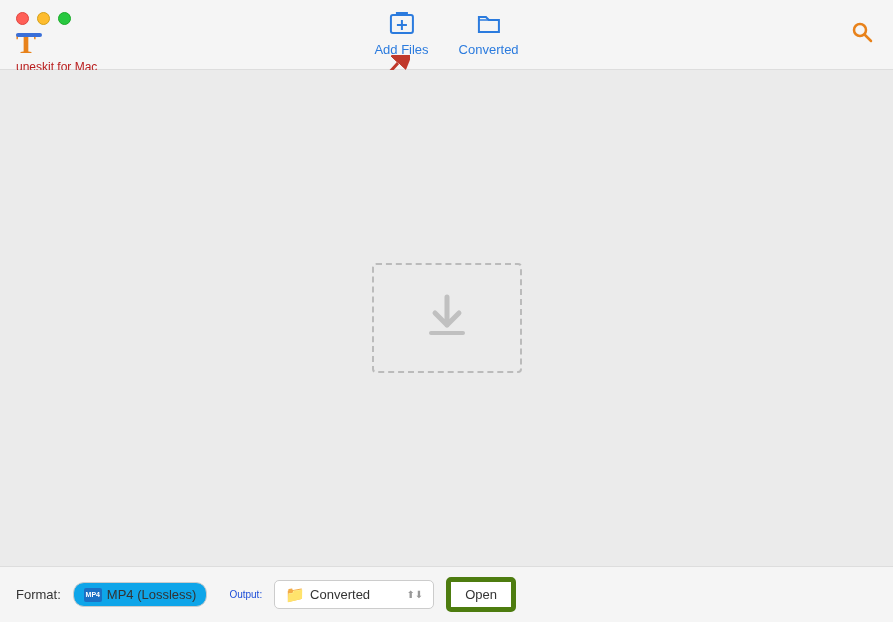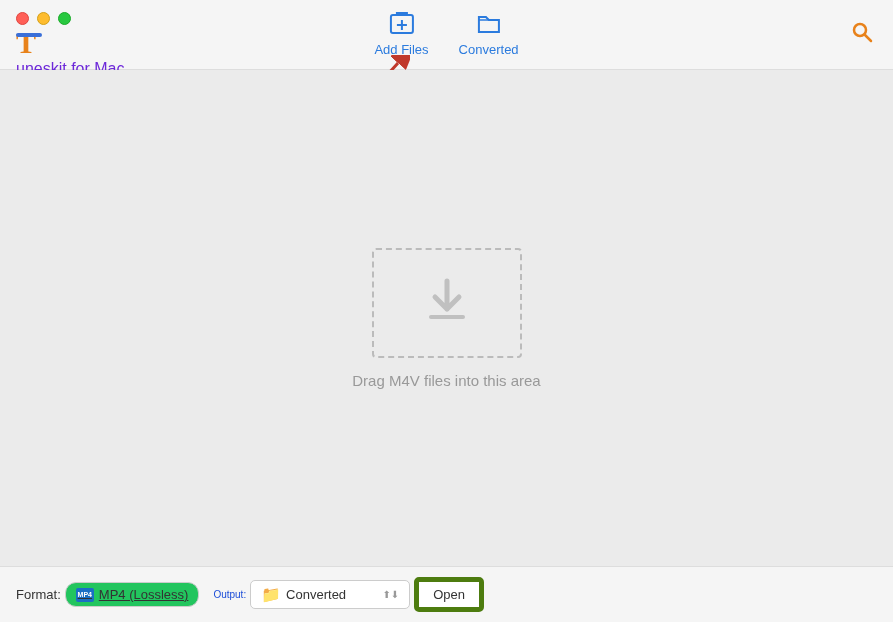--- a/index.html
+++ b/index.html
@@ -137,41 +137,40 @@
     }
 
     
     .bottom-bar {
       height: 56px;
       background: #f5f5f5;
       border-top: 1px solid #ddd;
       display: flex;
       align-items: center;
       padding: 0 16px;
-      gap: 4px;
+      gap: 12px;
     }
 
     .format-label {
       font-size: 13px;
       color: #333;
       font-weight: 500;
     }
 
     .format-badge {
       display: flex;
       align-items: center;
       gap: 5px;
-      background: #22c55e;
+      background: #0ea5e9;
       border: 1px solid #ccc;
       border-radius: 11px;
       padding: 4px 10px;
       font-size: 13px;
       color: #333;
       cursor: pointer;
-      text-decoration: underline;
     }
 
     .format-badge .mp4-icon {
       width: 18px;
       height: 14px;
       background: #1a6fc4;
       border-radius: 2px;
       display: flex;
       align-items: center;
       justify-content: center;
@@ -246,21 +245,21 @@
   </div>
 
   <div class="logo">
     <div style="display:flex;flex-direction:column;align-items:flex-start;">
       <div style="position:relative;width:36px;height:36px;">
         
         <span style="font-size:30px;font-weight:900;color:#e8821a;line-height:1;font-family:Georgia,serif;">T</span>
         
         <div style="position:absolute;top:5px;left:0;width:26px;height:4px;background:#3a6fd8;border-radius:2px;"></div>
       </div>
-      <span style="font-size:16px;color:#6d28d9;margin-top:-4px;white-space:nowrap;">uneskit for Mac</span>
+      <span style="font-size:12px;color:#b91c1c;margin-top:-4px;white-space:nowrap;">uneskit for Mac</span>
     </div>
   </div>
 
   <div class="toolbar-center">
     <button class="toolbar-btn">
       <svg viewBox="0 0 28 28" fill="none">
         <rect x="3" y="5" width="22" height="18" rx="2" stroke="#2b7bde" stroke-width="2" fill="none"></rect>
         <line x1="14" y1="10" x2="14" y2="20" stroke="#2b7bde" stroke-width="2"></line>
         <line x1="9" y1="15" x2="19" y2="15" stroke="#2b7bde" stroke-width="2"></line>
         <path d="M9 5 L9 3 L19 3 L19 5" stroke="#2b7bde" stroke-width="2" fill="none"></path>
@@ -299,21 +298,20 @@
 
 <div class="main-content">
   <div class="drop-zone">
     <div class="drop-arrow">
       <svg width="48" height="48" viewBox="0 0 48 48" fill="none">
         <path d="M24 6 L24 34 M24 34 L12 22 M24 34 L36 22" stroke="#c0c0c0" stroke-width="5" stroke-linecap="round" stroke-linejoin="round"></path>
         <line x1="8" y1="42" x2="40" y2="42" stroke="#c0c0c0" stroke-width="4" stroke-linecap="round"></line>
       </svg>
     </div>
   </div>
-  <div class="drop-label">Drag M4V files into this area</div>
 </div>
 
 <div class="bottom-bar">
   <span class="format-label">Format:</span>
 
   <div class="format-badge">
     <div class="mp4-icon">MP4</div>
     <span>MP4 (Lossless)</span>
   </div>
 

